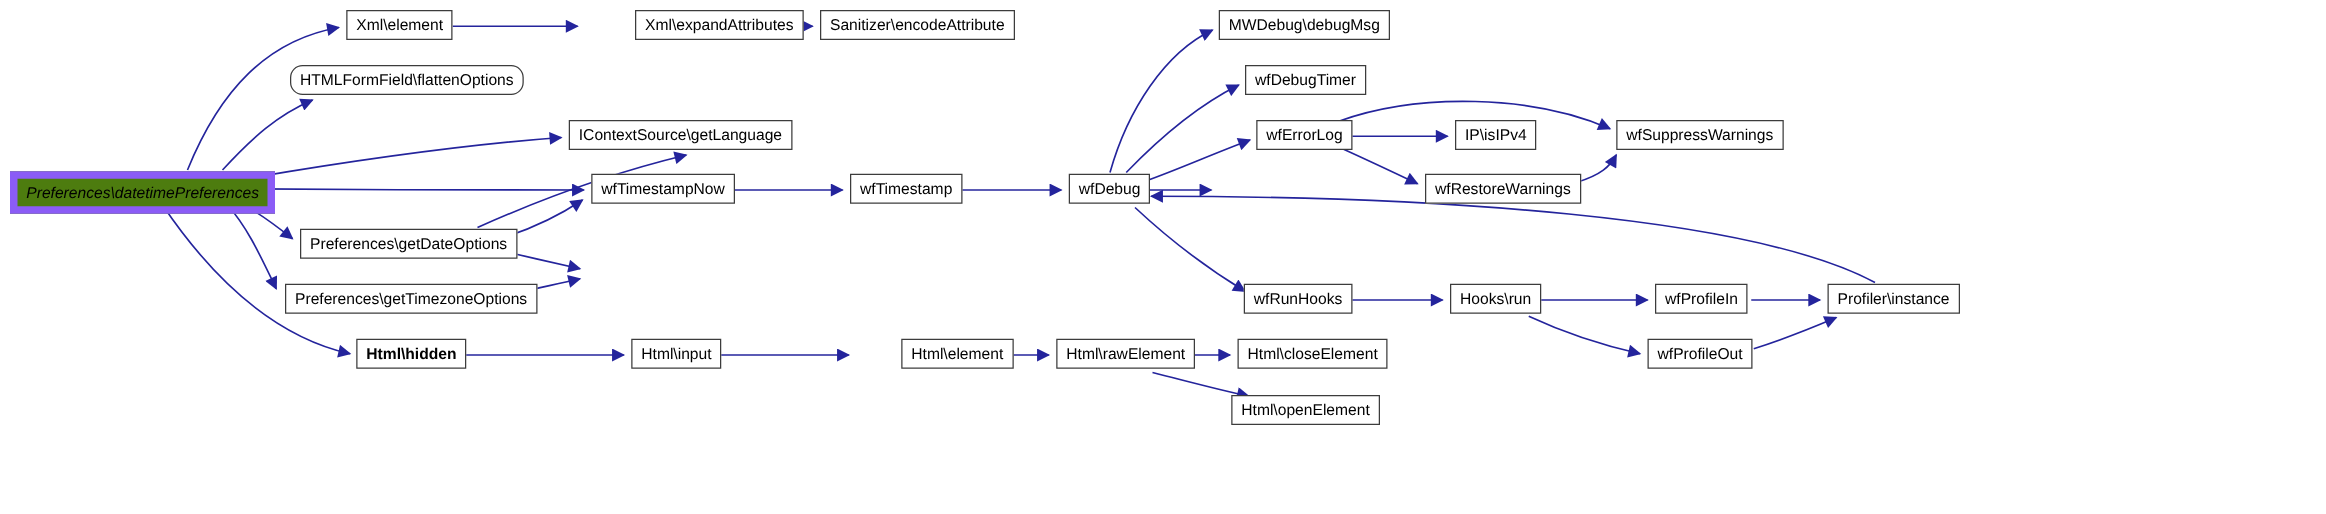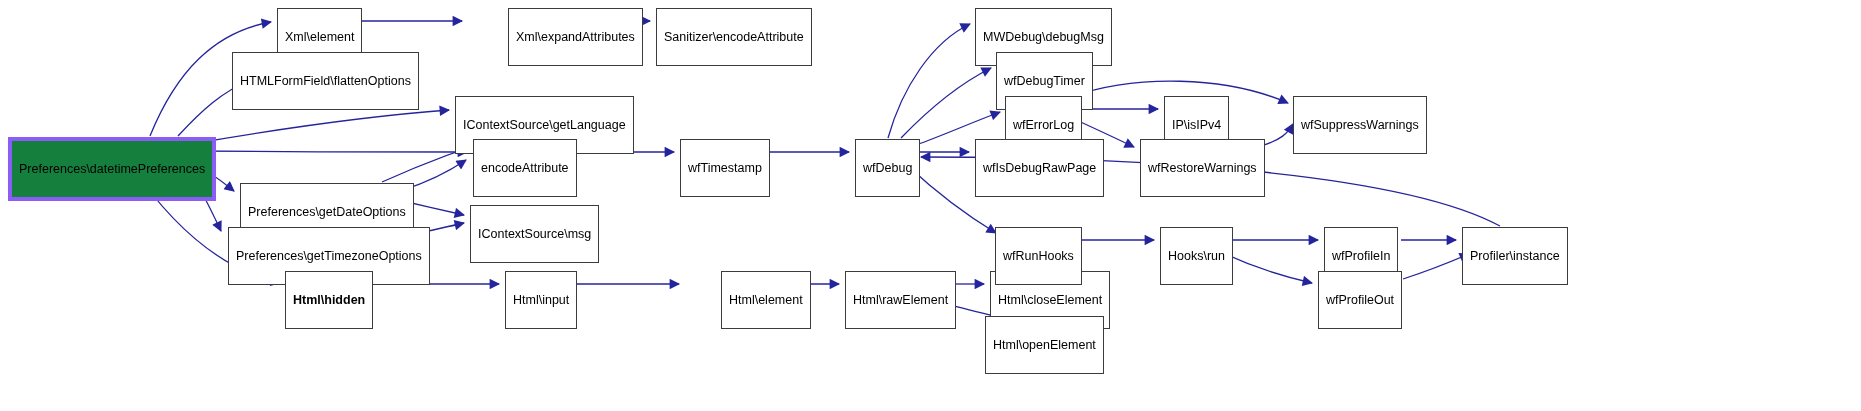--- a/index.html
+++ b/index.html
@@ -10,29 +10,30 @@
     font-family:"Liberation Sans", sans-serif;
     overflow:hidden;
   }
   #edges{position:absolute;left:0;top:0;width:1861px;height:411px;z-index:1;}
   .node{
     position:absolute;z-index:2;
     box-sizing:content-box;
     background:#ffffff;
     border:1px solid #3c3c3c;
     height:22px;line-height:22px;
-    padding:17px 7px;
+    padding:0 7px;
     font-size:12.5px;color:#000000;
     text-align:right;white-space:nowrap;
     cursor:pointer;
   }
   .node.root{
-    background:#15803d;
-    border:4px solid #8b5cf6;
+    background:#4d7c0f;
+    border:6px solid #8b5cf6;
     cursor:default;
+    font-style:italic;
   }
 </style>
 </head>
 <body>
 
 <div id="canvas">
 
   <svg id="edges" viewBox="0 0 1861 411" xmlns="http://www.w3.org/2000/svg">
     <defs>
       <marker id="arrow" viewBox="0 0 10 10" refX="9" refY="5" markerWidth="10" markerHeight="8" orient="auto">
@@ -77,44 +78,42 @@
       <path d="M1500,226 C1400,172 1140,157 921,157"></path>
     </g>
   </svg>
 
   <div class="node root" style="left:8px;top:137px;">Preferences\datetimePreferences</div>
 
   <div class="node" style="left:277px;top:8px;">Xml\element</div>
   <div class="node" style="left:468px;top:8px;margin-left:40px;">Xml\expandAttributes</div>
   <div class="node" style="left:656px;top:8px;">Sanitizer\encodeAttribute</div>
 
-  <div class="node" style="left:232px;top:52px;">HTMLFormField\flattenOptions</div>
+  <div class="node" style="left:232px;top:52px;border-radius:10px;">HTMLFormField\flattenOptions</div>
 
   <div class="node" style="left:455px;top:96px;">IContextSource\getLanguage</div>
-  <div class="node" style="left:473px;top:139px;">encodeAttribute</div>
+  <div class="node" style="left:473px;top:139px;">wfTimestampNow</div>
   <div class="node" style="left:680px;top:139px;">wfTimestamp</div>
   <div class="node" style="left:855px;top:139px;">wfDebug</div>
 
   <div class="node" style="left:240px;top:183px;">Preferences\getDateOptions</div>
-  <div class="node" style="left:470px;top:205px;">IContextSource\msg</div>
   <div class="node" style="left:228px;top:227px;">Preferences\getTimezoneOptions</div>
 
   <div class="node" style="left:285px;top:271px;font-weight:bold;">Html\hidden</div>
   <div class="node" style="left:505px;top:271px;">Html\input</div>
   <div class="node" style="left:685px;top:271px;margin-left:36px;">Html\element</div>
   <div class="node" style="left:845px;top:271px;">Html\rawElement</div>
   <div class="node" style="left:990px;top:271px;">Html\closeElement</div>
   <div class="node" style="left:985px;top:316px;">Html\openElement</div>
 
   <div class="node" style="left:975px;top:8px;">MWDebug\debugMsg</div>
   <div class="node" style="left:996px;top:52px;">wfDebugTimer</div>
   <div class="node" style="left:1005px;top:96px;">wfErrorLog</div>
   <div class="node" style="left:1164px;top:96px;">IP\isIPv4</div>
   <div class="node" style="left:1293px;top:96px;">wfSuppressWarnings</div>
-  <div class="node" style="left:975px;top:139px;">wfIsDebugRawPage</div>
   <div class="node" style="left:1140px;top:139px;">wfRestoreWarnings</div>
 
   <div class="node" style="left:995px;top:227px;">wfRunHooks</div>
   <div class="node" style="left:1160px;top:227px;">Hooks\run</div>
   <div class="node" style="left:1324px;top:227px;">wfProfileIn</div>
   <div class="node" style="left:1462px;top:227px;">Profiler\instance</div>
   <div class="node" style="left:1318px;top:271px;">wfProfileOut</div>
 
 </div>
 

